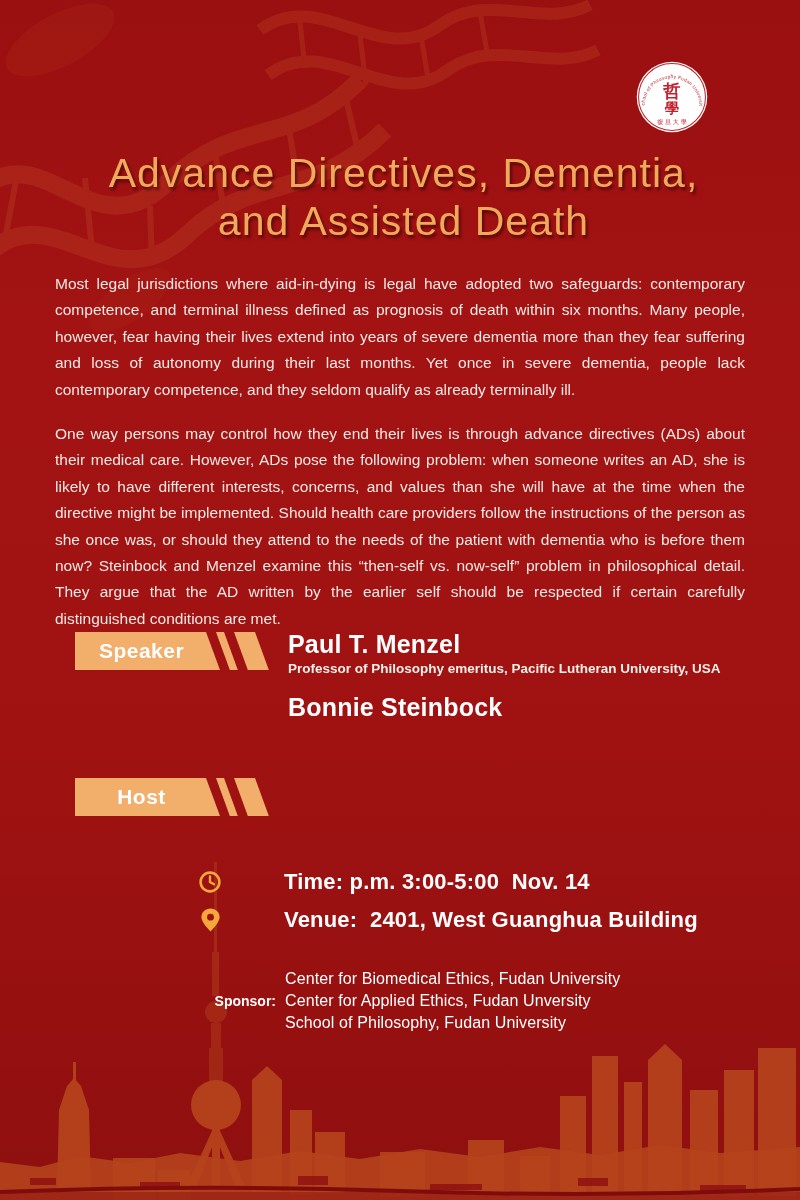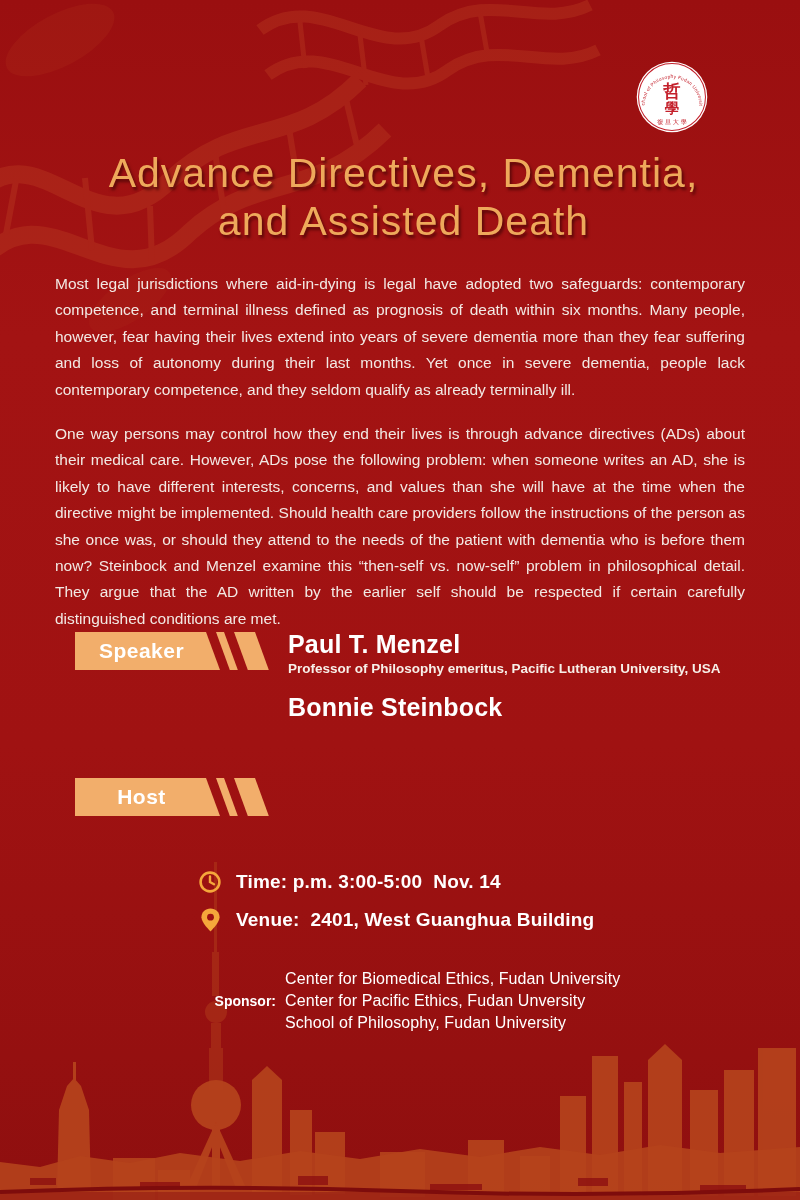--- a/index.html
+++ b/index.html
@@ -26,21 +26,21 @@
   .stripe.s1{left:141px;width:8px;}
   .stripe.s2{left:159px;width:21px;}
   
   .people{position:absolute;left:288px;}
   .person{margin-bottom:16px;}
   .person-name{color:#fff;font-weight:bold;font-size:25px;line-height:28px;letter-spacing:.2px;}
   .person-affil{color:#f7efe8;font-weight:bold;font-size:13.5px;line-height:17px;margin-top:2px;}
   
   .detail-row{position:absolute;left:197px;display:flex;align-items:center;}
   .detail-icon{width:26px;display:flex;justify-content:center;margin-right:13px;}
-  .detail-text{color:#fff;font-weight:bold;font-size:19px;line-height:26px;letter-spacing:.2px;}
+  .detail-text{color:#fff;font-weight:bold;font-size:22px;line-height:26px;letter-spacing:.2px;margin-left:48px;}
   
   .sponsor{position:absolute;left:180px;top:968px;display:flex;align-items:center;}
   .sponsor-label{width:96px;text-align:right;margin-right:9px;color:#fff;font-weight:bold;font-size:14px;}
   .sponsor-lines div{color:#fff;font-weight:normal;font-size:16px;line-height:22px;letter-spacing:.1px;}
 </style>
 </head>
 <body>
 
 <div class="poster">
 
@@ -193,18 +193,18 @@
         <circle cx="11" cy="10" r="3.6" fill="#9e1111"></circle>
       </svg>
     </span>
     <span class="detail-text">Venue:&nbsp; 2401, West Guanghua Building</span>
   </div>
 
   <div class="sponsor">
     <div class="sponsor-label">Sponsor:</div>
     <div class="sponsor-lines">
       <div>Center for Biomedical Ethics, Fudan University</div>
-      <div>Center for Pacific Ethics, Fudan Unversity</div>
+      <div>Center for Applied Ethics, Fudan Unversity</div>
       <div>School of Philosophy, Fudan University</div>
     </div>
   </div>
 
 </div>
 
 </body></html>

